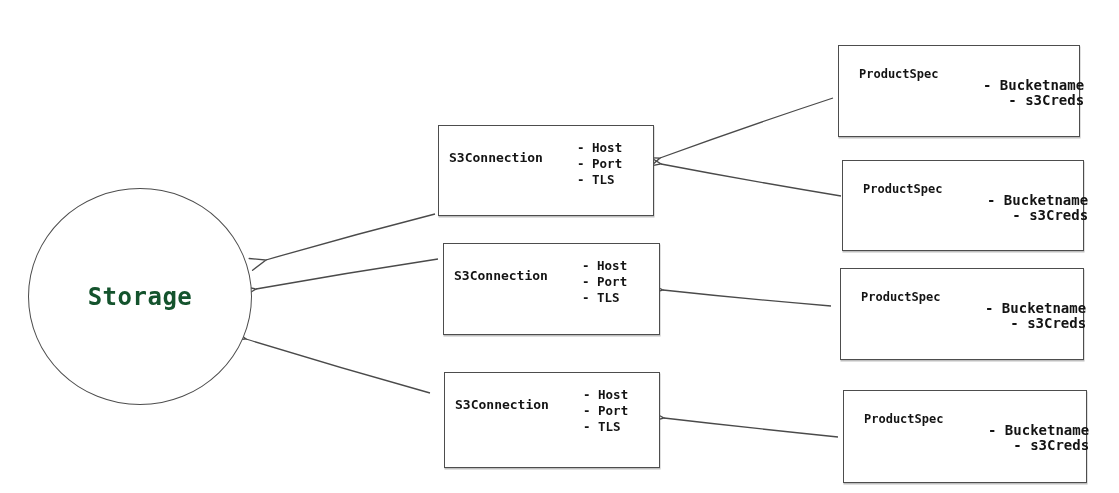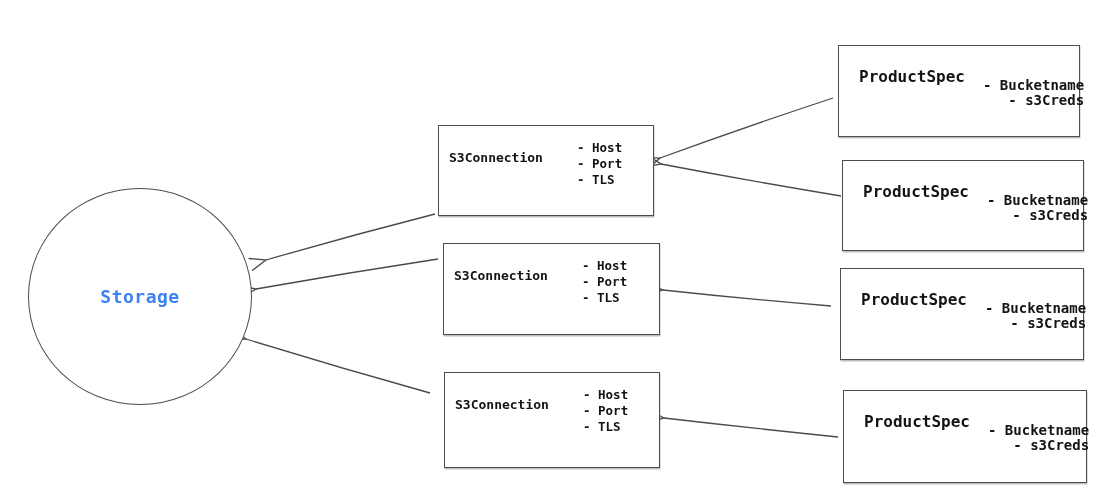--- a/index.html
+++ b/index.html
@@ -43,21 +43,21 @@
     position: absolute;
     white-space: nowrap;
   }
   .attr {
     font-weight: 600;
     color: #141414;
   }
   .s3-box .node-title { left: 10px; top: 24px; font-size: 13px; }
   .s3-box .attr-list  { left: 138px; top: 14px; }
   .s3-box .attr       { font-size: 12.5px; line-height: 16px; }
-  .ps-box .node-title { left: 20px; top: 21px; font-size: 16px; }
+  .ps-box .node-title { left: 20px; top: 21px; font-size: 12px; }
   .ps-box .attr-list  { left: 144px; top: 32px; }
   .ps-box .attr       { font-size: 14px; line-height: 15px; text-align: right; }
 
   .s3-1 { left: 438px; top: 125px; width: 214px; height: 89px; }
   .s3-2 { left: 443px; top: 243px; width: 215px; height: 90px; }
   .s3-3 { left: 444px; top: 372px; width: 214px; height: 94px; }
 
   .ps-1 { left: 838px; top: 45px;  width: 240px; height: 90px; }
   .ps-2 { left: 842px; top: 160px; width: 240px; height: 89px; }
   .ps-3 { left: 840px; top: 268px; width: 242px; height: 90px; }
@@ -70,23 +70,23 @@
     width: 222px;
     height: 215px;
     border: 1.7px solid #4d4d4d;
     border-radius: 50%;
     background: #ffffff;
     display: flex;
     align-items: center;
     justify-content: center;
   }
   .storage-label {
-    font-size: 18px;
+    font-size: 24px;
     font-weight: 700;
-    color: #3b82f6;
+    color: #14532d;
     letter-spacing: 0.5px;
   }
 </style>
 </head>
 <body>
 
 <div class="canvas">
 
   <svg class="edges" viewBox="0 0 1119 493" xmlns="http://www.w3.org/2000/svg">
     <defs>

